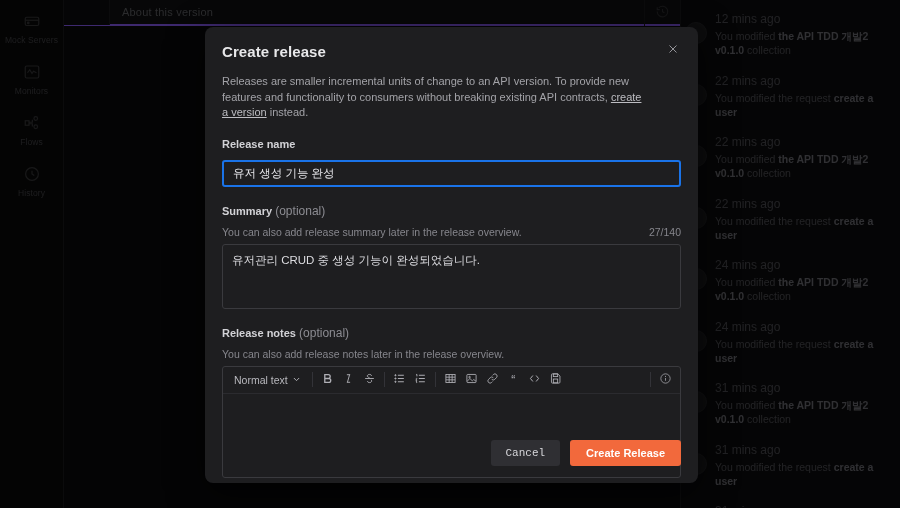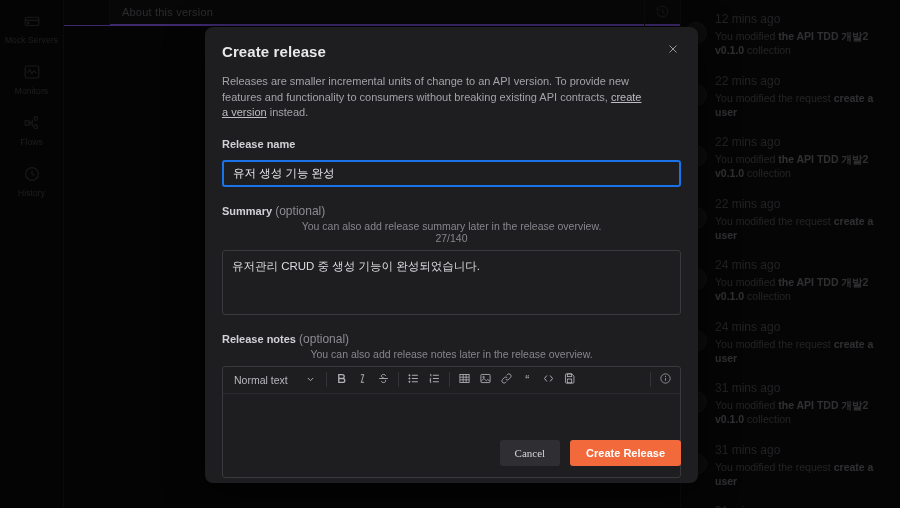--- a/index.html
+++ b/index.html
@@ -94,22 +94,22 @@
     margin-top: 14px; font-size: 11px; line-height: 15.5px; color: #a3a3a8;
     width: 426px;
   }
   .dlg-desc a { color: #bdbdc2; text-decoration: underline; cursor: pointer; }
 
   .field-label {
     font-size: 11px; font-weight: bold; color: #d2d2d6; margin-top: 17px;
   }
   .field-label .opt { font-weight: normal; color: #8c8c92; font-size: 12px; }
   .field-sub {
-    font-size: 10.5px; color: #86868c; margin-top: 2px;
-    display: flex; justify-content: space-between; align-items: center; flex-direction: column;
+    font-size: 10.5px; color: #86868c; margin-top: 8px;
+    display: flex; justify-content: space-between; align-items: flex-start;
   }
   .counter { font-size: 10.5px; color: #86868c; }
 
   .name-input {
     display: block; width: 459px; height: 27px; margin-top: 10px;
     background: #1e1e20; border: 2px solid #1a73e8; border-radius: 3px;
     color: #e6e6ea; font-size: 11.5px; padding: 0 9px;
     font-family: "Liberation Sans", sans-serif; outline: none;
   }
   .summary-area {
@@ -122,21 +122,21 @@
   .editor {
     width: 459px; height: 112px; margin-top: 6px;
     background: #1e1e20; border: 1px solid #3a3a3e; border-radius: 3px;
     overflow: hidden;
   }
   .editor-toolbar {
     height: 27px; display: flex; align-items: center;
     border-bottom: 1px solid #2b2b2f; padding: 0 4px; gap: 0;
   }
   .tb-select {
-    display: flex; align-items: center; gap: 18px; padding: 0 7px; height: 21px;
+    display: flex; align-items: center; gap: 4px; padding: 0 7px; height: 21px;
     font-size: 10.5px; color: #b9b9be; cursor: pointer; border-radius: 3px;
   }
   .tb-select svg { width: 9px; height: 9px; color:#b9b9be; }
   .tb-sep { width: 1px; height: 15px; background: #333338; margin: 0 4px; }
   .tb-btn {
     width: 21px; height: 21px; display: flex; align-items: center;
     justify-content: center; cursor: pointer; border-radius: 3px;
     color: #b0b0b6;
   }
   .tb-btn svg { width: 13px; height: 13px; }
@@ -153,21 +153,21 @@
     text-underline-offset: 2px;
   }
 
   .dlg-actions {
     position: absolute; right: 17px; bottom: 17px;
     display: flex; gap: 10px; align-items: center;
   }
   .btn-cancel {
     background: #2f2f33; color: #d6d6da; border: none; border-radius: 3px;
     font-size: 11px; padding: 7px 15px; cursor: pointer;
-    font-family: Liberation Serif, serif;
+    font-family: Liberation Mono, monospace;
   }
   .btn-primary {
     background: #f2693c; color: #fff; border: none; border-radius: 3px;
     font-size: 11px; font-weight: bold; padding: 7px 16px; cursor: pointer;
     font-family: "Liberation Sans", sans-serif;
   }
 </style>
 </head>
 <body>
 

